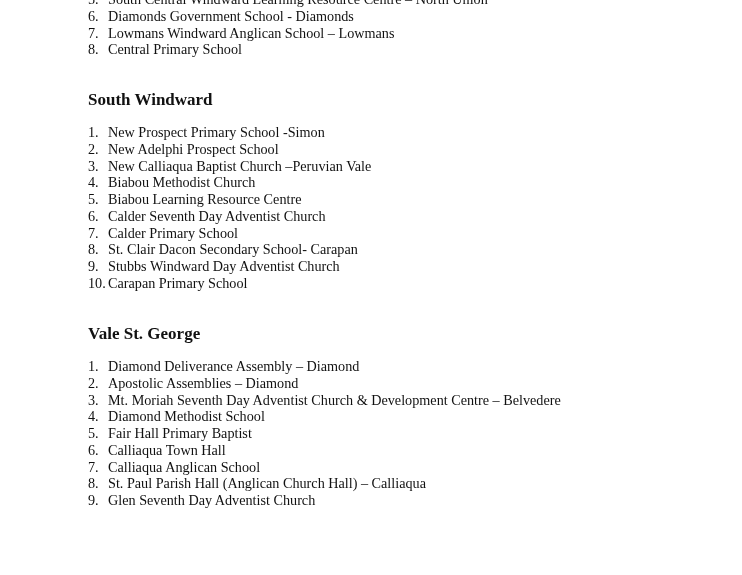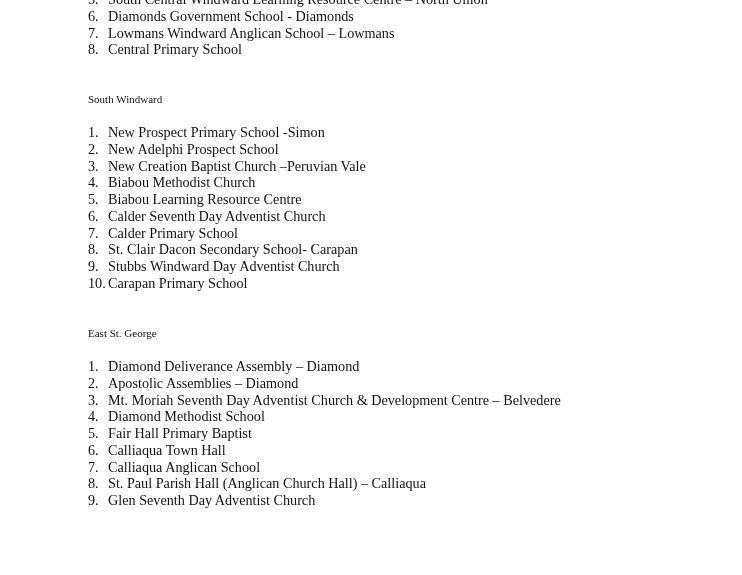--- a/index.html
+++ b/index.html
@@ -42,22 +42,22 @@
       top: 0;
     }
     .txt {
       position: absolute;
       left: 20px;
       top: 0;
     }
     .heading {
       position: absolute;
       left: 88px;
-      font-weight: normal;
-      font-size: 11px;
+      font-weight: bold;
+      font-size: 17px;
       line-height: 17px;
       margin: 0;
     }
     #sec0 { top: -9px; }
     #h1 { top: 91px; }
     #sec1 { top: 124px; }
     #h2 { top: 325px; }
     #sec2 { top: 358px; }
   </style>
 </head>
@@ -89,21 +89,21 @@
     <li class="item">
         <span class="num">1.</span>
         <span class="txt">New Prospect Primary School -Simon</span>
       </li>
     <li class="item">
         <span class="num">2.</span>
         <span class="txt">New Adelphi Prospect School</span>
       </li>
     <li class="item">
         <span class="num">3.</span>
-        <span class="txt">New Creation Baptist Church –Peruvian Vale</span>
+        <span class="txt">New Calliaqua Baptist Church –Peruvian Vale</span>
       </li>
     <li class="item">
         <span class="num">4.</span>
         <span class="txt">Biabou Methodist Church</span>
       </li>
     <li class="item">
         <span class="num">5.</span>
         <span class="txt">Biabou Learning Resource Centre</span>
       </li>
     <li class="item">
@@ -121,21 +121,21 @@
     <li class="item">
         <span class="num">9.</span>
         <span class="txt">Stubbs Windward Day Adventist Church</span>
       </li>
     <li class="item">
         <span class="num">10.</span>
         <span class="txt">Carapan Primary School</span>
       </li>
   </ol>
 
-  <h2 class="heading" id="h2">East St. George</h2>
+  <h2 class="heading" id="h2">Vale St. George</h2>
   <ol class="list" id="sec2">
     <li class="item">
         <span class="num">1.</span>
         <span class="txt">Diamond Deliverance Assembly – Diamond</span>
       </li>
     <li class="item">
         <span class="num">2.</span>
         <span class="txt">Apostolic Assemblies – Diamond</span>
       </li>
     <li class="item">

